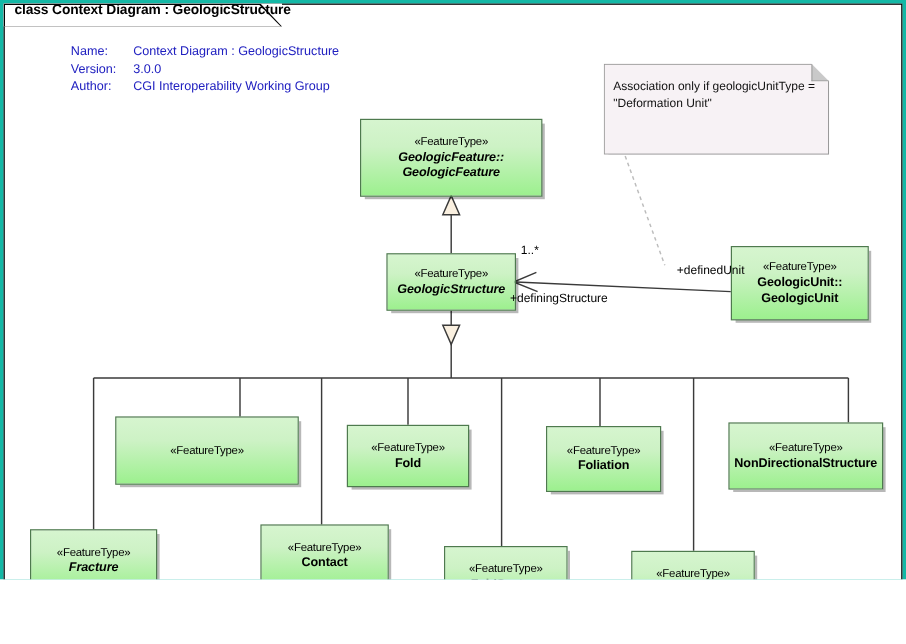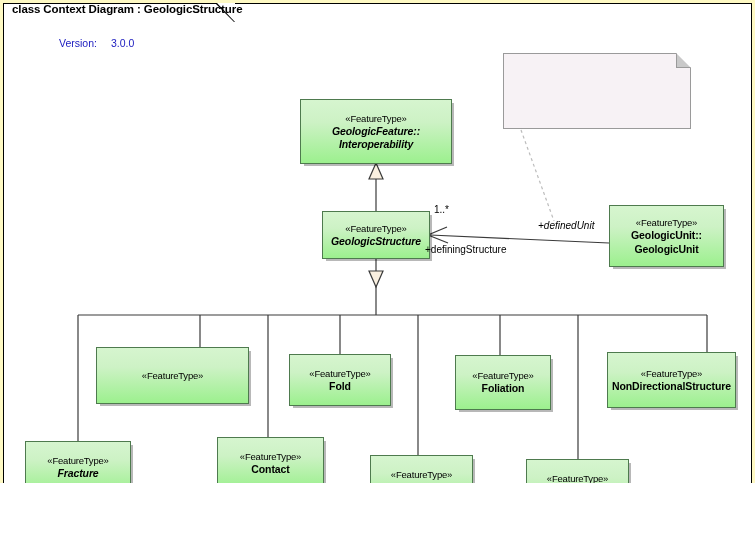--- a/index.html
+++ b/index.html
@@ -7,21 +7,21 @@
     padding: 0;
     background: #ffffff;
   }
   body {
     font-family: "Liberation Sans", sans-serif;
   }
   #canvas {
     position: relative;
     width: 755px;
     height: 483px;
-    background: #fef9c3;
+    background: #14b8a6;
     overflow: hidden;
     box-sizing: border-box;
   }
   
   #frame {
     position: absolute;
     left: 3px;
     top: 3px;
     width: 749px;
     height: 531px;
@@ -171,26 +171,33 @@
   <div id="frame"></div>
 
   <div id="title-tab">
     <div class="tab-shape"></div>
     <div class="tab-inner"></div>
   </div>
   <div id="title-text">class Context Diagram : GeologicStructure</div>
 
   <div id="meta">
     <span class="row">
+      <span class="lbl">Name:</span><span class="val">Context Diagram : GeologicStructure</span>
+    </span>
+    <span class="row">
       <span class="lbl">Version:</span><span class="val">3.0.0</span>
     </span>
+    <span class="row">
+      <span class="lbl">Author:</span><span class="val">CGI Interoperability Working Group</span>
+    </span>
   </div>
 
   <div id="note"></div>
   <div id="note-fold"></div>
+  <div id="note-text">Association only if geologicUnitType = "Deformation Unit"</div>
 
   <svg class="ov">
     <line x1="521" y1="130" x2="554" y2="221" stroke="#bcbcbc" stroke-width="1.2" stroke-dasharray="3,3"></line>
 
     <line x1="376" y1="211" x2="376" y2="178" stroke="#3a3a3a" stroke-width="1.2"></line>
     <polygon points="376,163 369,179 383,179" fill="#faf0e0" stroke="#3a3a3a" stroke-width="1.2"></polygon>
 
     <line x1="376" y1="259" x2="376" y2="286" stroke="#3a3a3a" stroke-width="1.2"></line>
     <polygon points="376,287 369,271 383,271" fill="#faf0e0" stroke="#3a3a3a" stroke-width="1.2"></polygon>
     <line x1="376" y1="286" x2="376" y2="315" stroke="#3a3a3a" stroke-width="1.2"></line>
@@ -205,21 +212,21 @@
     <line x1="578" y1="315" x2="578" y2="459" stroke="#3a3a3a" stroke-width="1.2"></line>
     <line x1="707" y1="315" x2="707" y2="352" stroke="#3a3a3a" stroke-width="1.2"></line>
 
     <line x1="609" y1="243" x2="430" y2="235" stroke="#3a3a3a" stroke-width="1.2"></line>
     <polyline points="447,227 428,235 448,243" fill="none" stroke="#3a3a3a" stroke-width="1.2"></polyline>
   </svg>
 
   <div class="uclass abstract" style="left:300px; top:99px; width:152px; height:65px;">
     <span class="stereo">«FeatureType»</span>
     <span class="cname ns">GeologicFeature::</span>
-    <span class="cname ns">Interoperability</span>
+    <span class="cname ns">GeologicFeature</span>
   </div>
 
   <div class="uclass abstract" style="left:322px; top:211px; width:108px; height:48px;">
     <span class="stereo">«FeatureType»</span>
     <span class="cname">GeologicStructure</span>
   </div>
 
   <div class="uclass" style="left:609px; top:205px; width:115px; height:62px;">
     <span class="stereo">«FeatureType»</span>
     <span class="cname ns">GeologicUnit::</span>
@@ -260,15 +267,15 @@
     <span class="cname">FoldSystem</span>
   </div>
 
   <div class="uclass" style="left:526px; top:459px; width:103px; height:53px;">
     <span class="stereo">«FeatureType»</span>
     <span class="cname">Lineation</span>
   </div>
 
   <div class="edge-label" style="left:434px; top:204px;">1..*</div>
   <div class="edge-label" style="left:425px; top:244px;">+definingStructure</div>
-  <div class="edge-label" style="left:538px; top:220px;font-style:italic;">+definedUnit</div>
+  <div class="edge-label" style="left:564px; top:220px;">+definedUnit</div>
 
 </div>
 
 </body></html>

